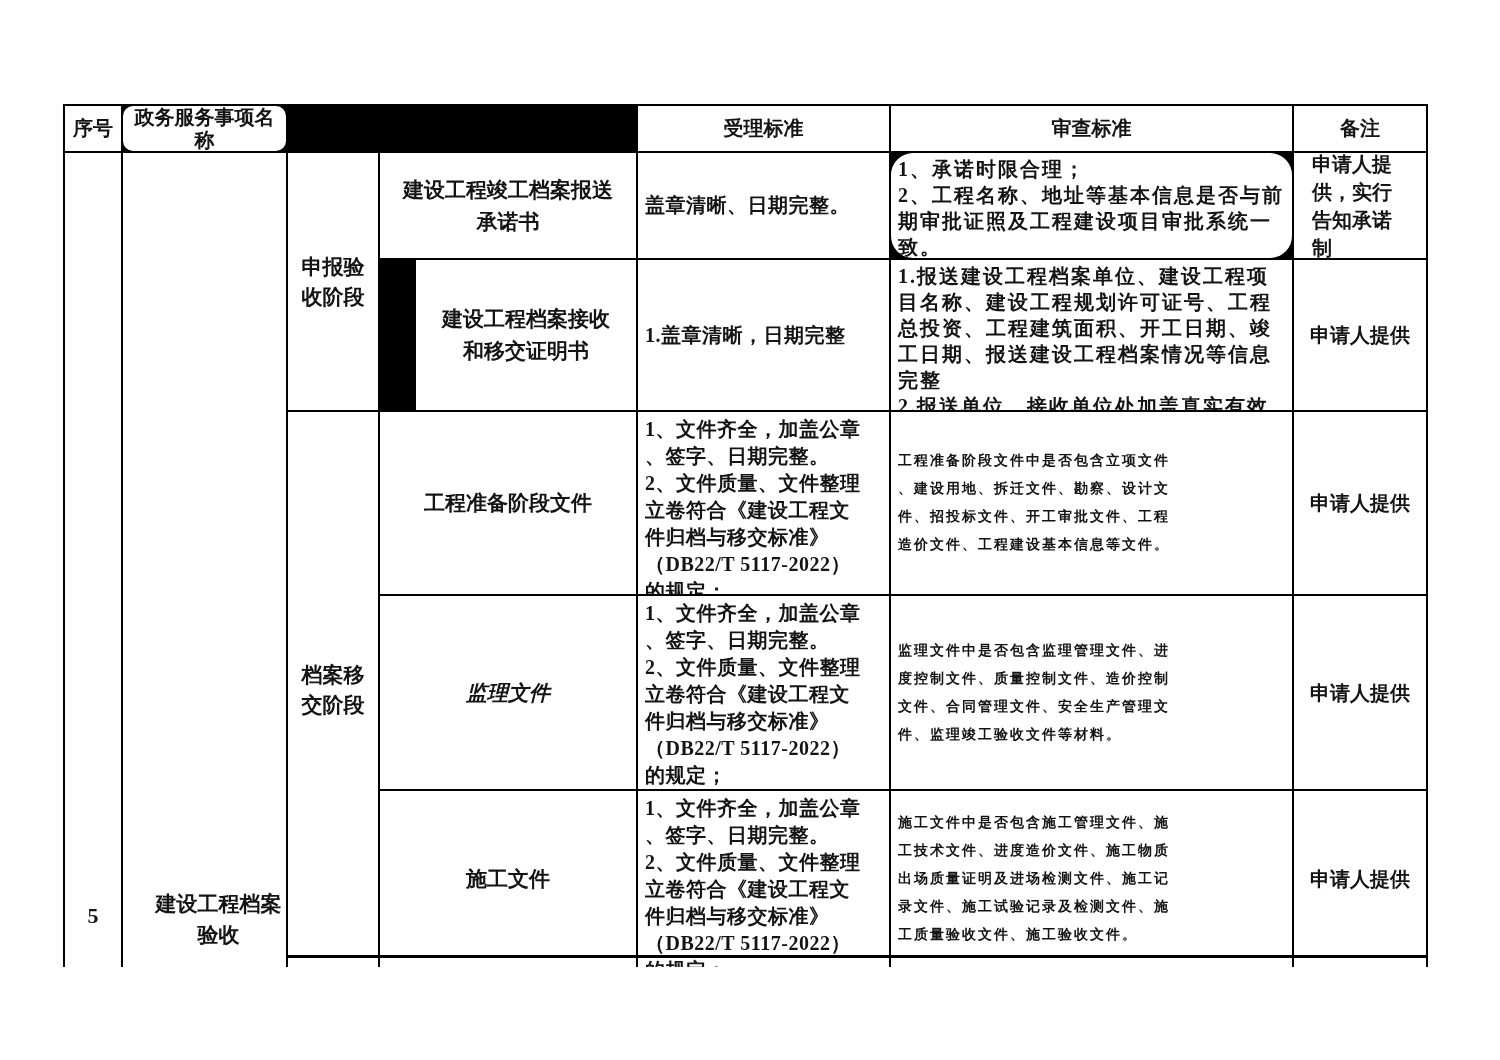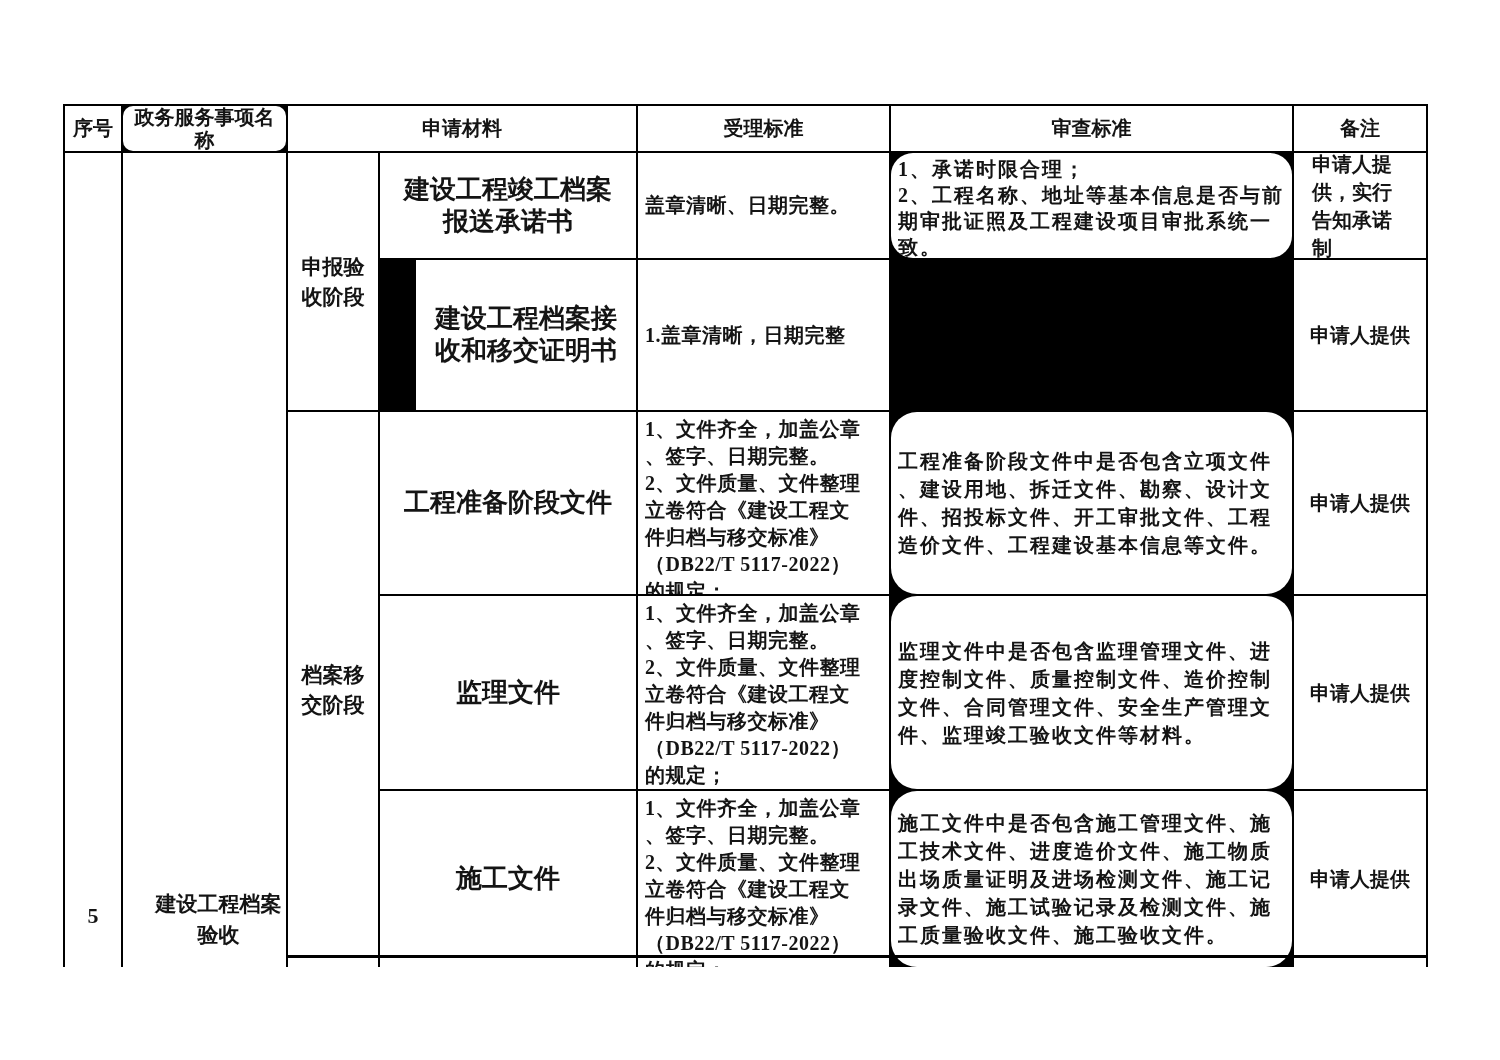--- a/index.html
+++ b/index.html
@@ -27,70 +27,69 @@
   .center{ display:flex; align-items:center; justify-content:center; text-align:center; }
 
   
   .bottom{ display:flex; align-items:flex-end; justify-content:center; text-align:center; }
 
   .seq-cell{ font-size:22px; padding-bottom:38px; }
   .name-cell{ padding-bottom:16px;padding-left:28px; }
   .name-cell .inner{ width:134px; font-size:21px; line-height:31px; }
 
   .phase-cell{ font-size:21px; line-height:30px; padding:0 8px; }
-  .mat-cell{ font-size:26px; line-height:32px; padding:0 16px; }
+  .mat-cell{ font-size:21px; line-height:32px; padding:0 16px; }
 
   
   .acc-line{ display:flex; align-items:center; font-size:20px; padding-left:7px; letter-spacing:0.5px; }
 
   
   .acc-para{ white-space:pre; font-size:20px; line-height:27px; letter-spacing:0.5px;
              padding:4px 2px 0 7px; }
 
   
   .rev-top{ white-space:pre; font-size:20px; line-height:26px; letter-spacing:2px;
             padding:3px 2px 0 7px; }
   
   .rev-mid{ display:flex; align-items:center; white-space:pre;
-            font-size:20px; line-height:28px; letter-spacing:2px; padding:0 10px 0 7px;border-radius:26px; }
+            font-size:14px; line-height:28px; letter-spacing:2px; padding:0 10px 0 7px; }
 
   .rem-cell{ font-size:20px; line-height:28px; }
   .rem-cell .inner{ width:100px; text-align:left; }
   .rem-cell .inner.narrow{ width:96px; }
 
   
   .g-h1{grid-column:1;grid-row:1;} .g-h2{grid-column:2;grid-row:1;border-radius:10px;}
   .g-h34{grid-column:3/span 2;grid-row:1;} .g-h5{grid-column:5;grid-row:1;}
   .g-h6{grid-column:6;grid-row:1;} .g-h7{grid-column:7;grid-row:1;}
   .g-seq{grid-column:1;grid-row:2/span 5;}
   .g-name{grid-column:2;grid-row:2/span 5;}
   .g-ph1{grid-column:3;grid-row:2/span 2;}
   .g-ph2{grid-column:3;grid-row:4/span 3;}
   .g-m1{grid-column:4;grid-row:2;} .g-m2{grid-column:4;grid-row:3;margin-left:36px;} .g-m3{grid-column:4;grid-row:4;}
-  .g-m4{grid-column:4;grid-row:5;} .g-m5{grid-column:4;grid-row:6;}
+  .g-m4{grid-column:4;grid-row:5;font-style:italic;} .g-m5{grid-column:4;grid-row:6;}
   .g-a1{grid-column:5;grid-row:2;} .g-a2{grid-column:5;grid-row:3;} .g-a3{grid-column:5;grid-row:4;}
   .g-a4{grid-column:5;grid-row:5;} .g-a5{grid-column:5;grid-row:6;}
   .g-v1{grid-column:6;grid-row:2;border-radius:22px;} .g-v2{grid-column:6;grid-row:3;} .g-v3{grid-column:6;grid-row:4;}
   .g-v4{grid-column:6;grid-row:5;} .g-v5{grid-column:6;grid-row:6;}
   .g-b1{grid-column:7;grid-row:2;} .g-b2{grid-column:7;grid-row:3;} .g-b3{grid-column:7;grid-row:4;}
   .g-b4{grid-column:7;grid-row:5;} .g-b5{grid-column:7;grid-row:6;}
 
   
   .bottom-rule{ position:absolute; left:286px; top:955px; width:1142px; height:3px; background:#000; }
   .tail-rule{ position:absolute; top:955px; width:2px; height:8px; background:#000; }
   .tail-a{ left:63px; } .tail-b{ left:121px; } .tail-c{ left:286px; }
 </style>
 </head>
 <body>
 
 <div class="doc-table">
 
   <div class="c hdr g-h1">序号</div>
   <div class="c hdr g-h2">政务服务事项名称</div>
-  <div class="c hdr g-h34">申请材料</div>
   <div class="c hdr g-h5">受理标准</div>
   <div class="c hdr g-h6">审查标准</div>
   <div class="c hdr g-h7">备注</div>
 
   <div class="c bottom seq-cell g-seq">5</div>
   <div class="c bottom name-cell g-name">
     <span class="inner">建设工程档案验收</span>
   </div>
 
   <div class="c center phase-cell g-ph1">申报验收阶段</div>
@@ -123,20 +122,26 @@
 2、文件质量、文件整理
 立卷符合《建设工程文
 件归档与移交标准》
 （DB22/T 5117-2022）
 的规定；</div>
 
   <div class="c rev-top g-v1">1、承诺时限合理；
 2、工程名称、地址等基本信息是否与前
 期审批证照及工程建设项目审批系统一
 致。</div>
+  <div class="c rev-top g-v2">1.报送建设工程档案单位、建设工程项
+目名称、建设工程规划许可证号、工程
+总投资、工程建筑面积、开工日期、竣
+工日期、报送建设工程档案情况等信息
+完整
+2.报送单位、接收单位处加盖真实有效</div>
   <div class="c rev-mid g-v3">工程准备阶段文件中是否包含立项文件
 、建设用地、拆迁文件、勘察、设计文
 件、招投标文件、开工审批文件、工程
 造价文件、工程建设基本信息等文件。</div>
   <div class="c rev-mid g-v4">监理文件中是否包含监理管理文件、进
 度控制文件、质量控制文件、造价控制
 文件、合同管理文件、安全生产管理文
 件、监理竣工验收文件等材料。</div>
   <div class="c rev-mid g-v5">施工文件中是否包含施工管理文件、施
 工技术文件、进度造价文件、施工物质

